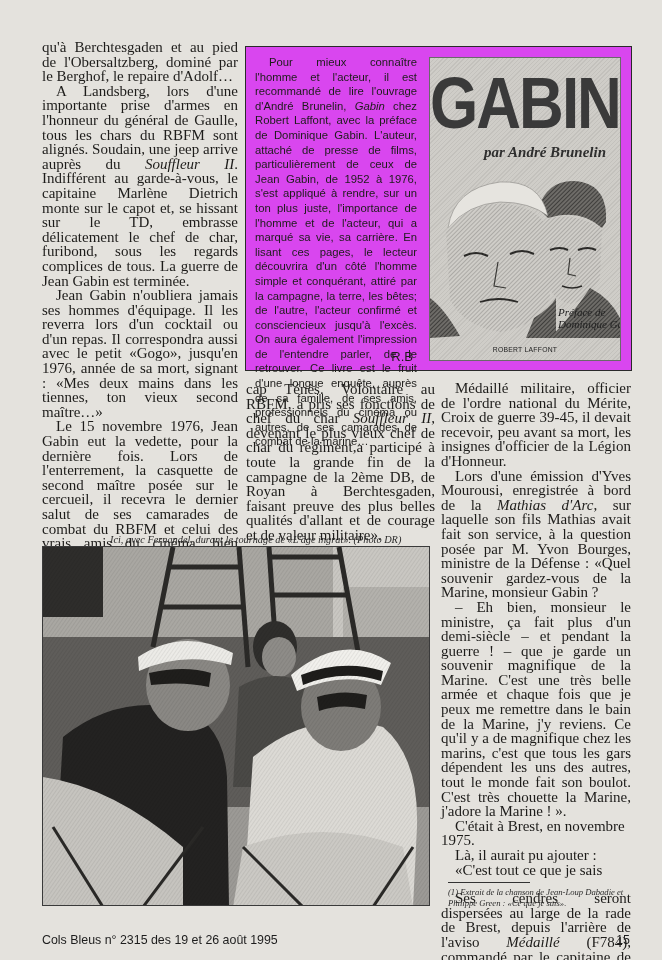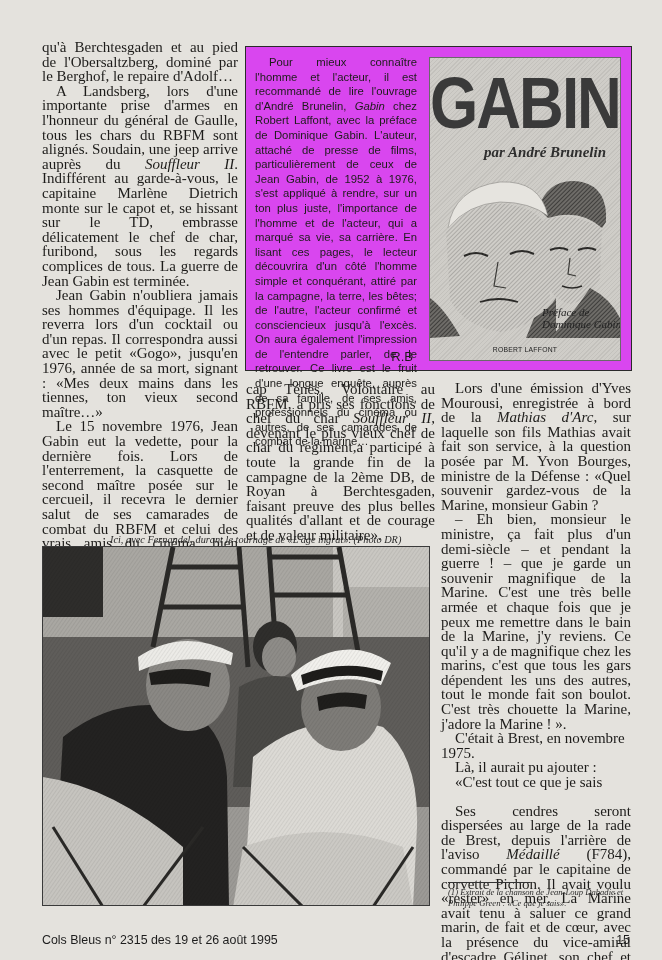--- a/index.html
+++ b/index.html
@@ -59,21 +59,21 @@
     font-weight: bold; font-size: 62px; line-height: 62px; letter-spacing: -2px;
     color: #3a3a3a; transform: scaleY(1.15); transform-origin: top;
   }
   #cover-author {
     position: absolute; left: 0; right: 0; top: 86px; text-align: center;
     font-family: "Liberation Serif", "DejaVu Serif", serif; font-style: italic; font-weight: bold;
     font-size: 15px; color: #2e2e2e; margin-left: 40px;
   }
   #cover-portrait { position: absolute; left: 0; top: 110px; width: 190px; height: 170px; }
   #cover-preface {
-    position: absolute; left: 112px; top: 248px; width: 80px;
+    position: absolute; left: 128px; top: 248px; width: 80px;
     font-family: "Liberation Serif", "DejaVu Serif", serif; font-style: italic;
     font-size: 11px; line-height: 12px; color: #222;
   }
   #cover-publisher {
     position: absolute; left: 0; right: 0; bottom: 6px; text-align: center;
     font-family: "Liberation Sans", "DejaVu Sans", sans-serif; font-size: 8px;
     letter-spacing: 0.3px; color: #222; transform: scaleX(0.85);
   }
 
   
@@ -213,20 +213,21 @@
       <line x1="10" y1="280" x2="60" y2="360"></line>
       <line x1="160" y1="280" x2="100" y2="360"></line>
       <line x1="200" y1="300" x2="260" y2="360"></line>
       <line x1="370" y1="300" x2="330" y2="360"></line>
     </g>
     <rect x="0" y="0" width="388" height="360" fill="url(#grain)"></rect>
   </svg>
 </div>
 
 <div id="col3" class="col">
+  <p><span>Médaillé militaire, officier de l'ordre national du Mérite, Croix de guerre 39-45, il devait recevoir, peu avant sa mort, les insignes d'officier de la Légion d'Honneur.</span></p>
   <p><span>Lors d'une émission d'Yves Mourousi, enregistrée à bord de la </span><em>Mathias d'Arc</em><span>, sur laquelle son fils Mathias avait fait son service, à la question posée par M. Yvon Bourges, ministre de la Défense : «Quel souvenir gardez-vous de la Marine, monsieur Gabin ?</span></p>
   <p><span>– Eh bien, monsieur le ministre, ça fait plus d'un demi-siècle – et pendant la guerre ! – que je garde un souvenir magnifique de la Marine. C'est une très belle armée et chaque fois que je peux me remettre dans le bain de la Marine, j'y reviens. Ce qu'il y a de magnifique chez les marins, c'est que tous les gars dépendent les uns des autres, tout le monde fait son boulot. C'est très chouette la Marine, j'adore la Marine ! ».</span></p>
   <p style="text-align:left"><span>C'était à Brest, en novembre 1975.</span></p>
   <p style="text-align:left"><span>Là, il aurait pu ajouter :</span></p>
   <p style="text-align:left"><span>«C'est tout ce que je sais</span></p>
   <p class="gap"><span>Ses cendres seront dispersées au large de la rade de Brest, depuis l'arrière de l'aviso </span><em>Médaillé</em><span> (F784), commandé par le capitaine de corvette Pichon. Il avait voulu «rester» en mer. La Marine avait tenu à saluer ce grand marin, de fait et de cœur, avec la présence du vice-amiral d'escadre Gélinet, son chef et son ami…</span></p>
 </div>
 
 <div id="footnote-rule"></div>
 <div id="footnote">(1) Extrait de la chanson de Jean-Loup Dabadie et Philippe Green : «Ce que je sais».</div>

